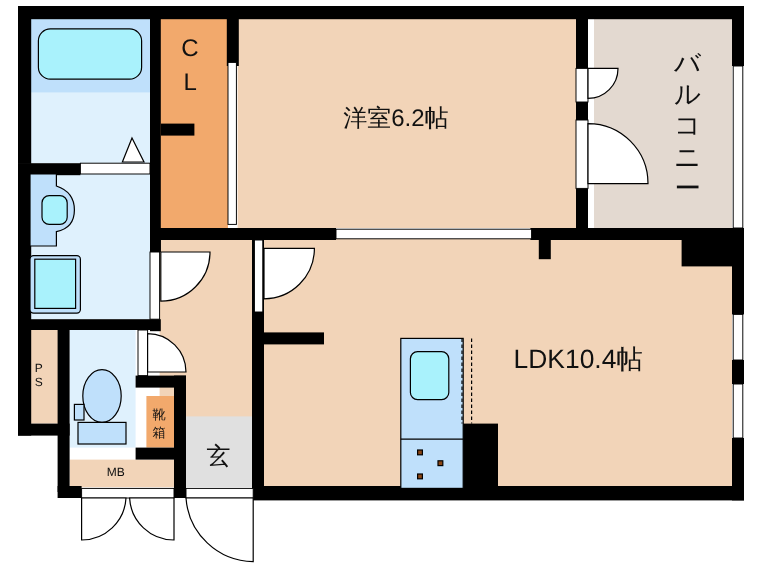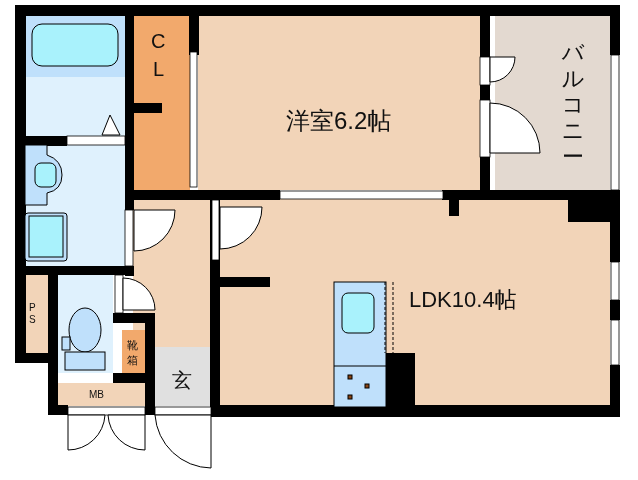--- a/index.html
+++ b/index.html
@@ -105,27 +105,27 @@
     <line x1="385" y1="282" x2="385" y2="353" stroke-dasharray="3,2"></line>
     <line x1="393" y1="282" x2="393" y2="353" stroke-dasharray="3,2"></line>
     <rect x="348" y="375" width="4" height="4" fill="#8b4513"></rect>
     <rect x="365" y="384" width="4" height="4" fill="#8b4513"></rect>
     <rect x="348" y="395" width="4" height="4" fill="#8b4513"></rect>
   </g>
 </svg>
 
 <div class="lbl" style="left:151px;top:30px;font-size:20px;">C</div>
 <div class="lbl" style="left:153px;top:58px;font-size:20px;">L</div>
-<div class="lbl" style="left:286px;top:105px;font-size:24px;text-align:center;">洋室6.2帖</div>
+<div class="lbl" style="left:286px;top:85px;font-size:20px;text-align:center;">洋室6.2帖</div>
 <div class="lbl" style="left:558px;top:40px;font-size:22px;width:30px;line-height:26px;text-align:center;">
   <div>バ</div>
   <div>ル</div>
   <div>コ</div>
   <div>ニ</div>
   <div>ー</div>
 </div>
-<div class="lbl" style="left:409px;top:285px;font-size:22px;">LDK10.4帖</div>
+<div class="lbl" style="left:428px;top:285px;font-size:22px;">LDK10.4帖</div>
 <div class="lbl" style="left:29px;top:302px;font-size:10px;">P</div>
 <div class="lbl" style="left:29px;top:314px;font-size:10px;">S</div>
 <div class="lbl" style="left:127px;top:338px;font-size:11px;">靴</div>
 <div class="lbl" style="left:127px;top:353px;font-size:11px;">箱</div>
 <div class="lbl" style="left:172px;top:367px;font-size:20px;">玄</div>
 <div class="lbl" style="left:89px;top:389px;font-size:10px;">MB</div>
 
 </body></html>

